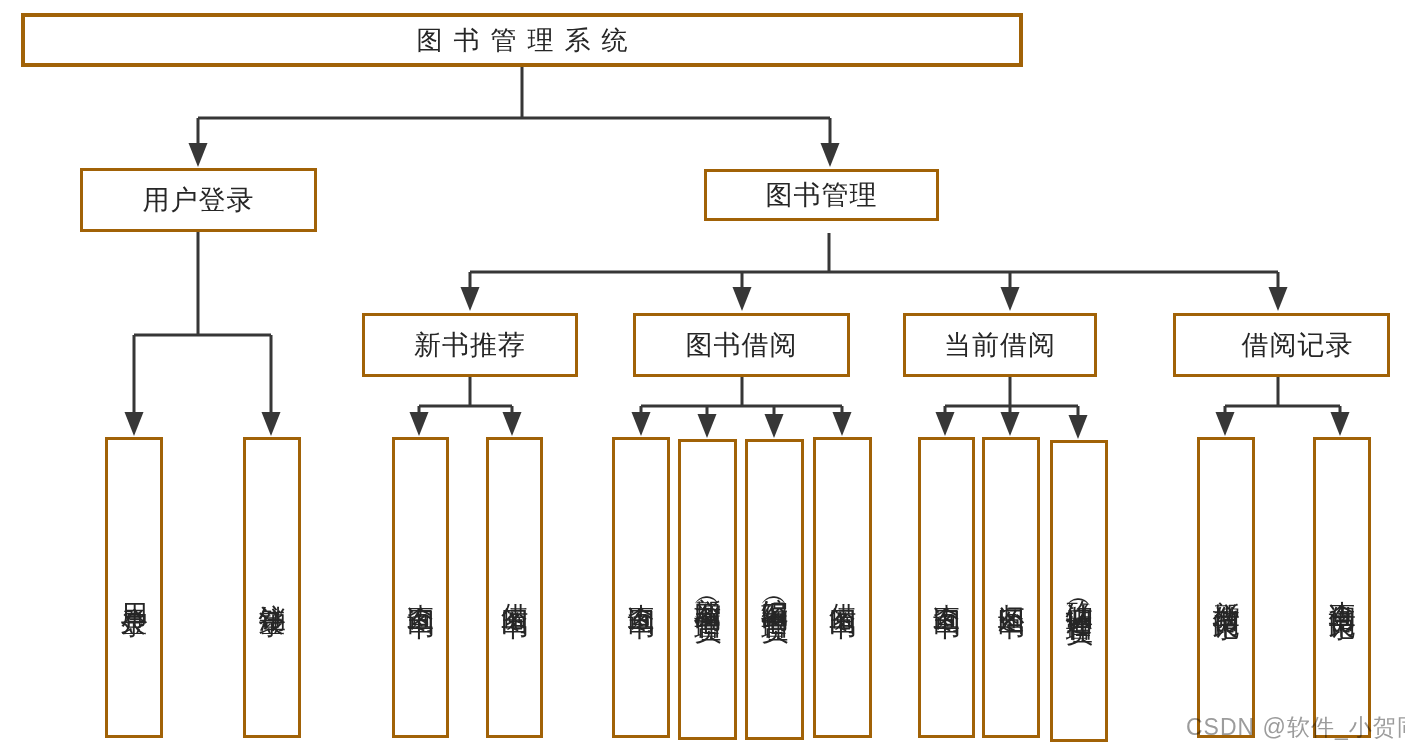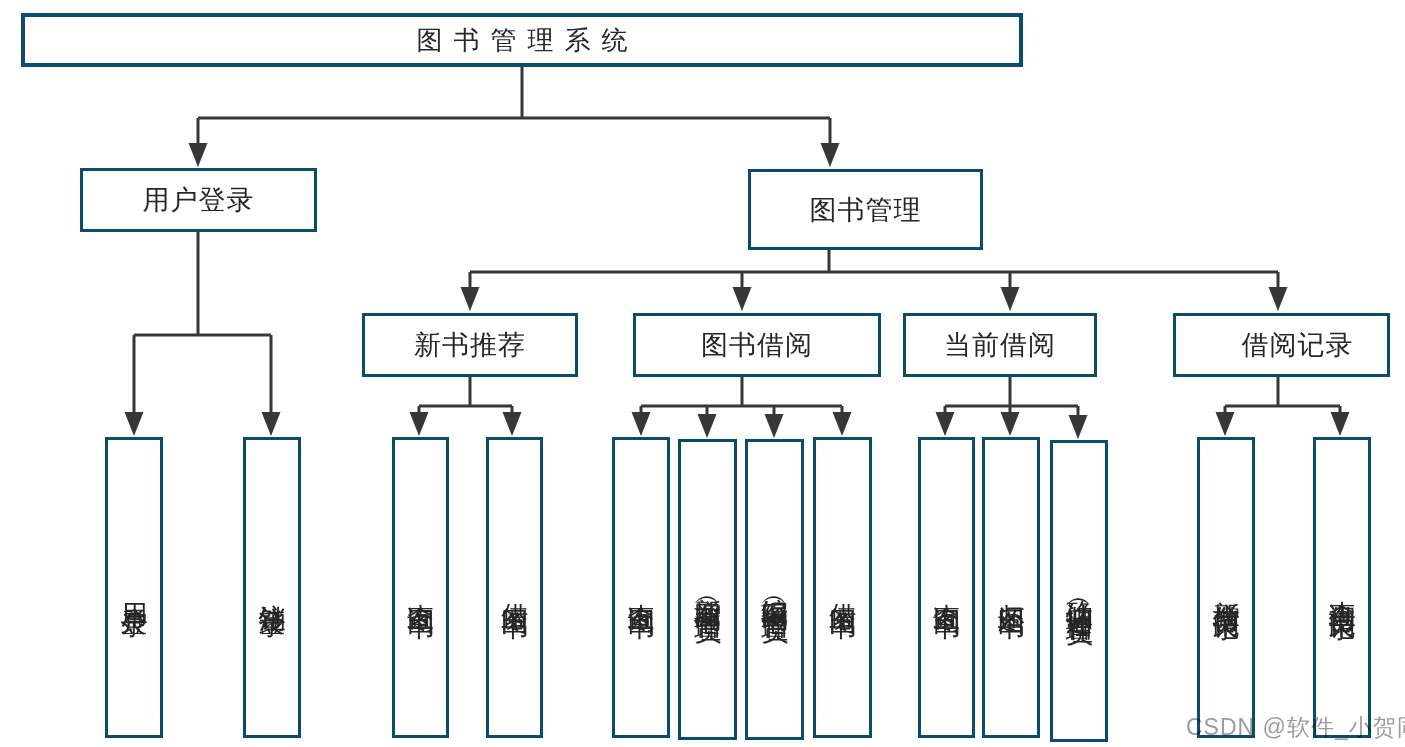--- a/index.html
+++ b/index.html
@@ -12,21 +12,21 @@
     font-family: "Liberation Sans", sans-serif;
   }
   .connectors {
     position: absolute;
     left: 0; top: 0;
     width: 1405px; height: 747px;
   }
   .box {
     position: absolute;
     box-sizing: border-box;
-    border: 3px solid #0c4a6e;
+    border: 3px solid #a16207;
     background: #ffffff;
     display: flex;
     align-items: center;
     justify-content: center;
     color: #262626;
   }
   .box.root { border-width: 4px; }
   .root span {
     font-size: 26px;
     letter-spacing: 11px;
@@ -95,28 +95,28 @@
     </g>
   </svg>
 
   <div class="box root" style="left:21px;top:13px;width:1002px;height:54px;">
     <span>图书管理系统</span>
   </div>
 
   <div class="box hbox" style="left:80px;top:168px;width:237px;height:64px;">
     <span>用户登录</span>
   </div>
-  <div class="box hbox" style="left:748px;top:169px;width:235px;height:81px;">
+  <div class="box hbox" style="left:704px;top:169px;width:235px;height:52px;">
     <span>图书管理</span>
   </div>
 
   <div class="box hbox" style="left:362px;top:313px;width:216px;height:64px;">
     <span>新书推荐</span>
   </div>
-  <div class="box hbox" style="left:633px;top:313px;width:248px;height:64px;font-family:Liberation Mono, monospace;">
+  <div class="box hbox" style="left:633px;top:313px;width:217px;height:64px;font-family:Liberation Mono, monospace;">
     <span>图书借阅</span>
   </div>
   <div class="box hbox" style="left:903px;top:313px;width:194px;height:64px;">
     <span>当前借阅</span>
   </div>
   <div class="box hbox" style="left:1173px;top:313px;width:217px;height:64px;padding-left:32px;">
     <span>借阅记录</span>
   </div>
 
   <div class="box vbox" style="left:105px;top:437px;width:58px;height:301px;">

